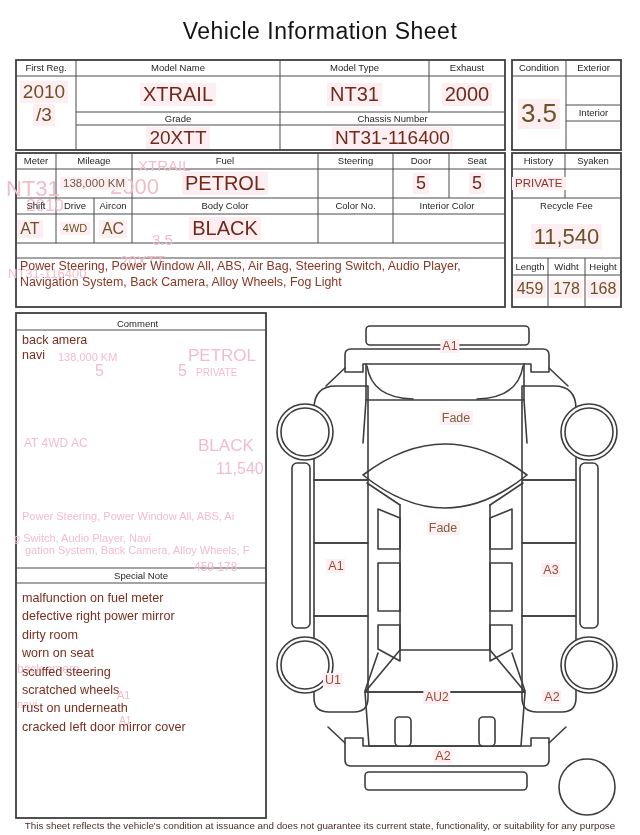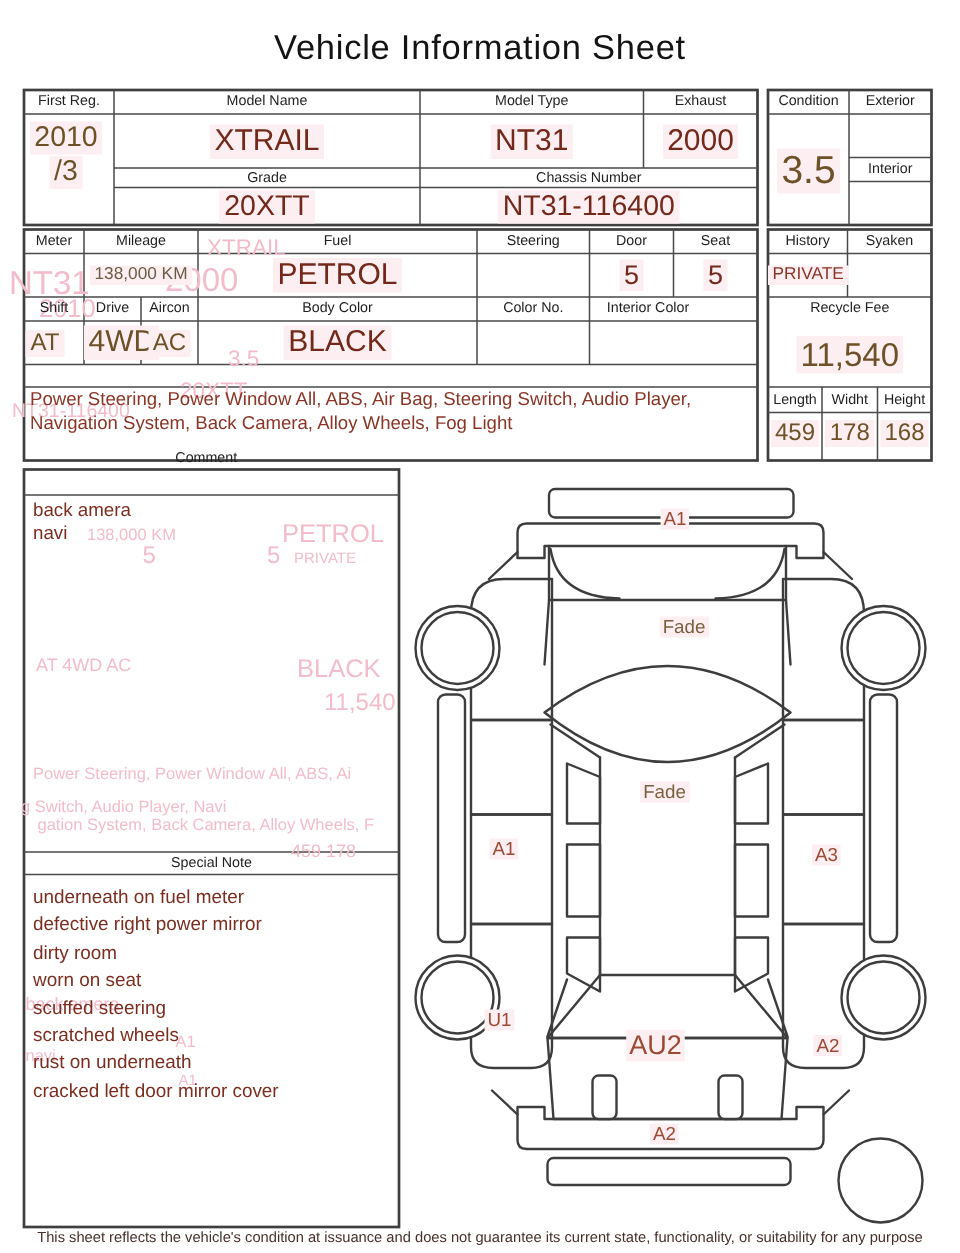--- a/index.html
+++ b/index.html
@@ -33,21 +33,21 @@
   .g16{left:14px;top:532px;font-size:11px}.g17{left:25px;top:544px;font-size:11px}
   .g18{left:194px;top:560px;font-size:12px}.g19{left:17px;top:662px;font-size:12px}
   .g20{left:17px;top:698px;font-size:11px}.g21{left:117px;top:689px;font-size:11px}
   .g22{left:119px;top:715px;font-size:10px}
   
   .dlab{position:absolute;transform:translate(-50%,-50%);background:#fdeef2;padding:0 2px;
         font-size:12.5px;color:#9c4a33;white-space:nowrap;z-index:3;}
   .dfade{color:#7c5f3e;}
   .dl-0{left:450px;top:346px}.dl-1{left:456px;top:418px}.dl-2{left:443px;top:528px}
   .dl-3{left:336px;top:566px}.dl-4{left:551px;top:570px}.dl-5{left:333px;top:680px}
-  .dl-6{left:437px;top:697px;font-size:18px}.dl-7{left:552px;top:697px}.dl-8{left:443px;top:756px}
+  .dl-6{left:437px;top:697px;font-size:12px}.dl-7{left:552px;top:697px}.dl-8{left:443px;top:756px}
   svg{position:absolute;}
   .txt{position:absolute;z-index:2;}
 </style>
 </head>
 <body>
 
 <div id="page">
 
   <svg class="abs" width="640" height="835" viewBox="0 0 640 835" style="left:0;top:0;z-index:0">
     <g stroke="#3f3f3f" stroke-width="1.8" fill="none">
@@ -129,47 +129,47 @@
   <div class="abs txt ctr red" style="left:132px;top:169px;width:186px;font-size:20px;line-height:29px"><span class="hl">PETROL</span></div>
   <div class="abs txt ctr red" style="left:393px;top:169px;width:56px;font-size:18px;line-height:29px"><span class="hl">5</span></div>
   <div class="abs txt ctr red" style="left:449px;top:169px;width:56px;font-size:18px;line-height:29px"><span class="hl">5</span></div>
   <div class="abs txt ctr red2" style="left:512px;top:169px;width:53px;font-size:11.5px;line-height:29px"><span class="hl">PRIVATE</span></div>
 
   <div class="abs txt hdr ctr" style="left:16px;top:198px;width:40px;line-height:16px">Shift</div>
   <div class="abs txt hdr ctr" style="left:56px;top:198px;width:38px;line-height:16px">Drive</div>
   <div class="abs txt hdr ctr" style="left:94px;top:198px;width:38px;line-height:16px">Aircon</div>
   <div class="abs txt hdr ctr" style="left:132px;top:198px;width:186px;line-height:16px">Body Color</div>
   <div class="abs txt hdr ctr" style="left:318px;top:198px;width:75px;line-height:16px">Color No.</div>
-  <div class="abs txt hdr ctr" style="left:376px;top:198px;width:112px;line-height:16px">Interior Color</div>
+  <div class="abs txt hdr ctr" style="left:391px;top:198px;width:112px;line-height:16px">Interior Color</div>
   <div class="abs txt hdr ctr" style="left:512px;top:198px;width:109px;line-height:16px">Recycle Fee</div>
 
   <div class="abs txt ctr brown" style="left:16px;top:214px;width:28px;font-size:16px;line-height:29px"><span class="hl">AT</span></div>
-  <div class="abs txt ctr brown" style="left:56px;top:214px;width:38px;font-size:20px;line-height:29px"><span class="hl">4WD</span></div>
+  <div class="abs txt ctr brown" style="left:56px;top:214px;width:38px;font-size:11px;line-height:29px"><span class="hl">4WD</span></div>
   <div class="abs txt ctr brown" style="left:94px;top:214px;width:38px;font-size:16px;line-height:29px"><span class="hl">AC</span></div>
   <div class="abs txt ctr red" style="left:132px;top:214px;width:186px;font-size:20px;line-height:29px"><span class="hl">BLACK</span></div>
   <div class="abs txt ctr brown" style="left:512px;top:216px;width:109px;font-size:22px;line-height:42px"><span class="hl">11,540</span></div>
 
   <div id="equip" class="abs txt">Power Steering, Power Window  All, ABS, Air Bag, Steering Switch, Audio Player, Navigation System, Back Camera, Alloy Wheels, Fog Light</div>
 
   <div class="abs txt hdr ctr" style="left:512px;top:258px;width:36px;line-height:17px">Length</div>
   <div class="abs txt hdr ctr" style="left:548px;top:258px;width:37px;line-height:17px">Widht</div>
   <div class="abs txt hdr ctr" style="left:585px;top:258px;width:36px;line-height:17px">Height</div>
   <div class="abs txt ctr brown" style="left:512px;top:275px;width:36px;font-size:16px;line-height:28px"><span class="hl">459</span></div>
   <div class="abs txt ctr brown" style="left:548px;top:275px;width:37px;font-size:16px;line-height:28px"><span class="hl">178</span></div>
   <div class="abs txt ctr brown" style="left:585px;top:275px;width:36px;font-size:16px;line-height:28px"><span class="hl">168</span></div>
 
-  <div class="abs txt hdr ctr" style="left:16px;top:297px;width:243px;line-height:17px">Comment</div>
+  <div class="abs txt hdr ctr" style="left:16px;top:315px;width:243px;line-height:17px">Comment</div>
   <div id="comment-lines" class="abs txt">
     <div class="note-line">back amera</div>
     <div class="note-line">navi</div>
   </div>
 
   <div class="abs txt hdr ctr" style="left:16px;top:568px;width:250px;line-height:15px">Special Note</div>
   <div id="note-lines" class="abs txt">
-    <div class="note-line">underneath on fuel meter</div>
+    <div class="note-line">malfunction on fuel meter</div>
     <div class="note-line">defective right power mirror</div>
     <div class="note-line">dirty room</div>
     <div class="note-line">worn on seat</div>
     <div class="note-line">scuffed steering</div>
     <div class="note-line">scratched wheels</div>
     <div class="note-line">rust on underneath</div>
     <div class="note-line">cracked left door mirror cover</div>
   </div>
 
   <svg width="370" height="505" viewBox="0 0 370 505" style="left:270px;top:313px;z-index:2">

